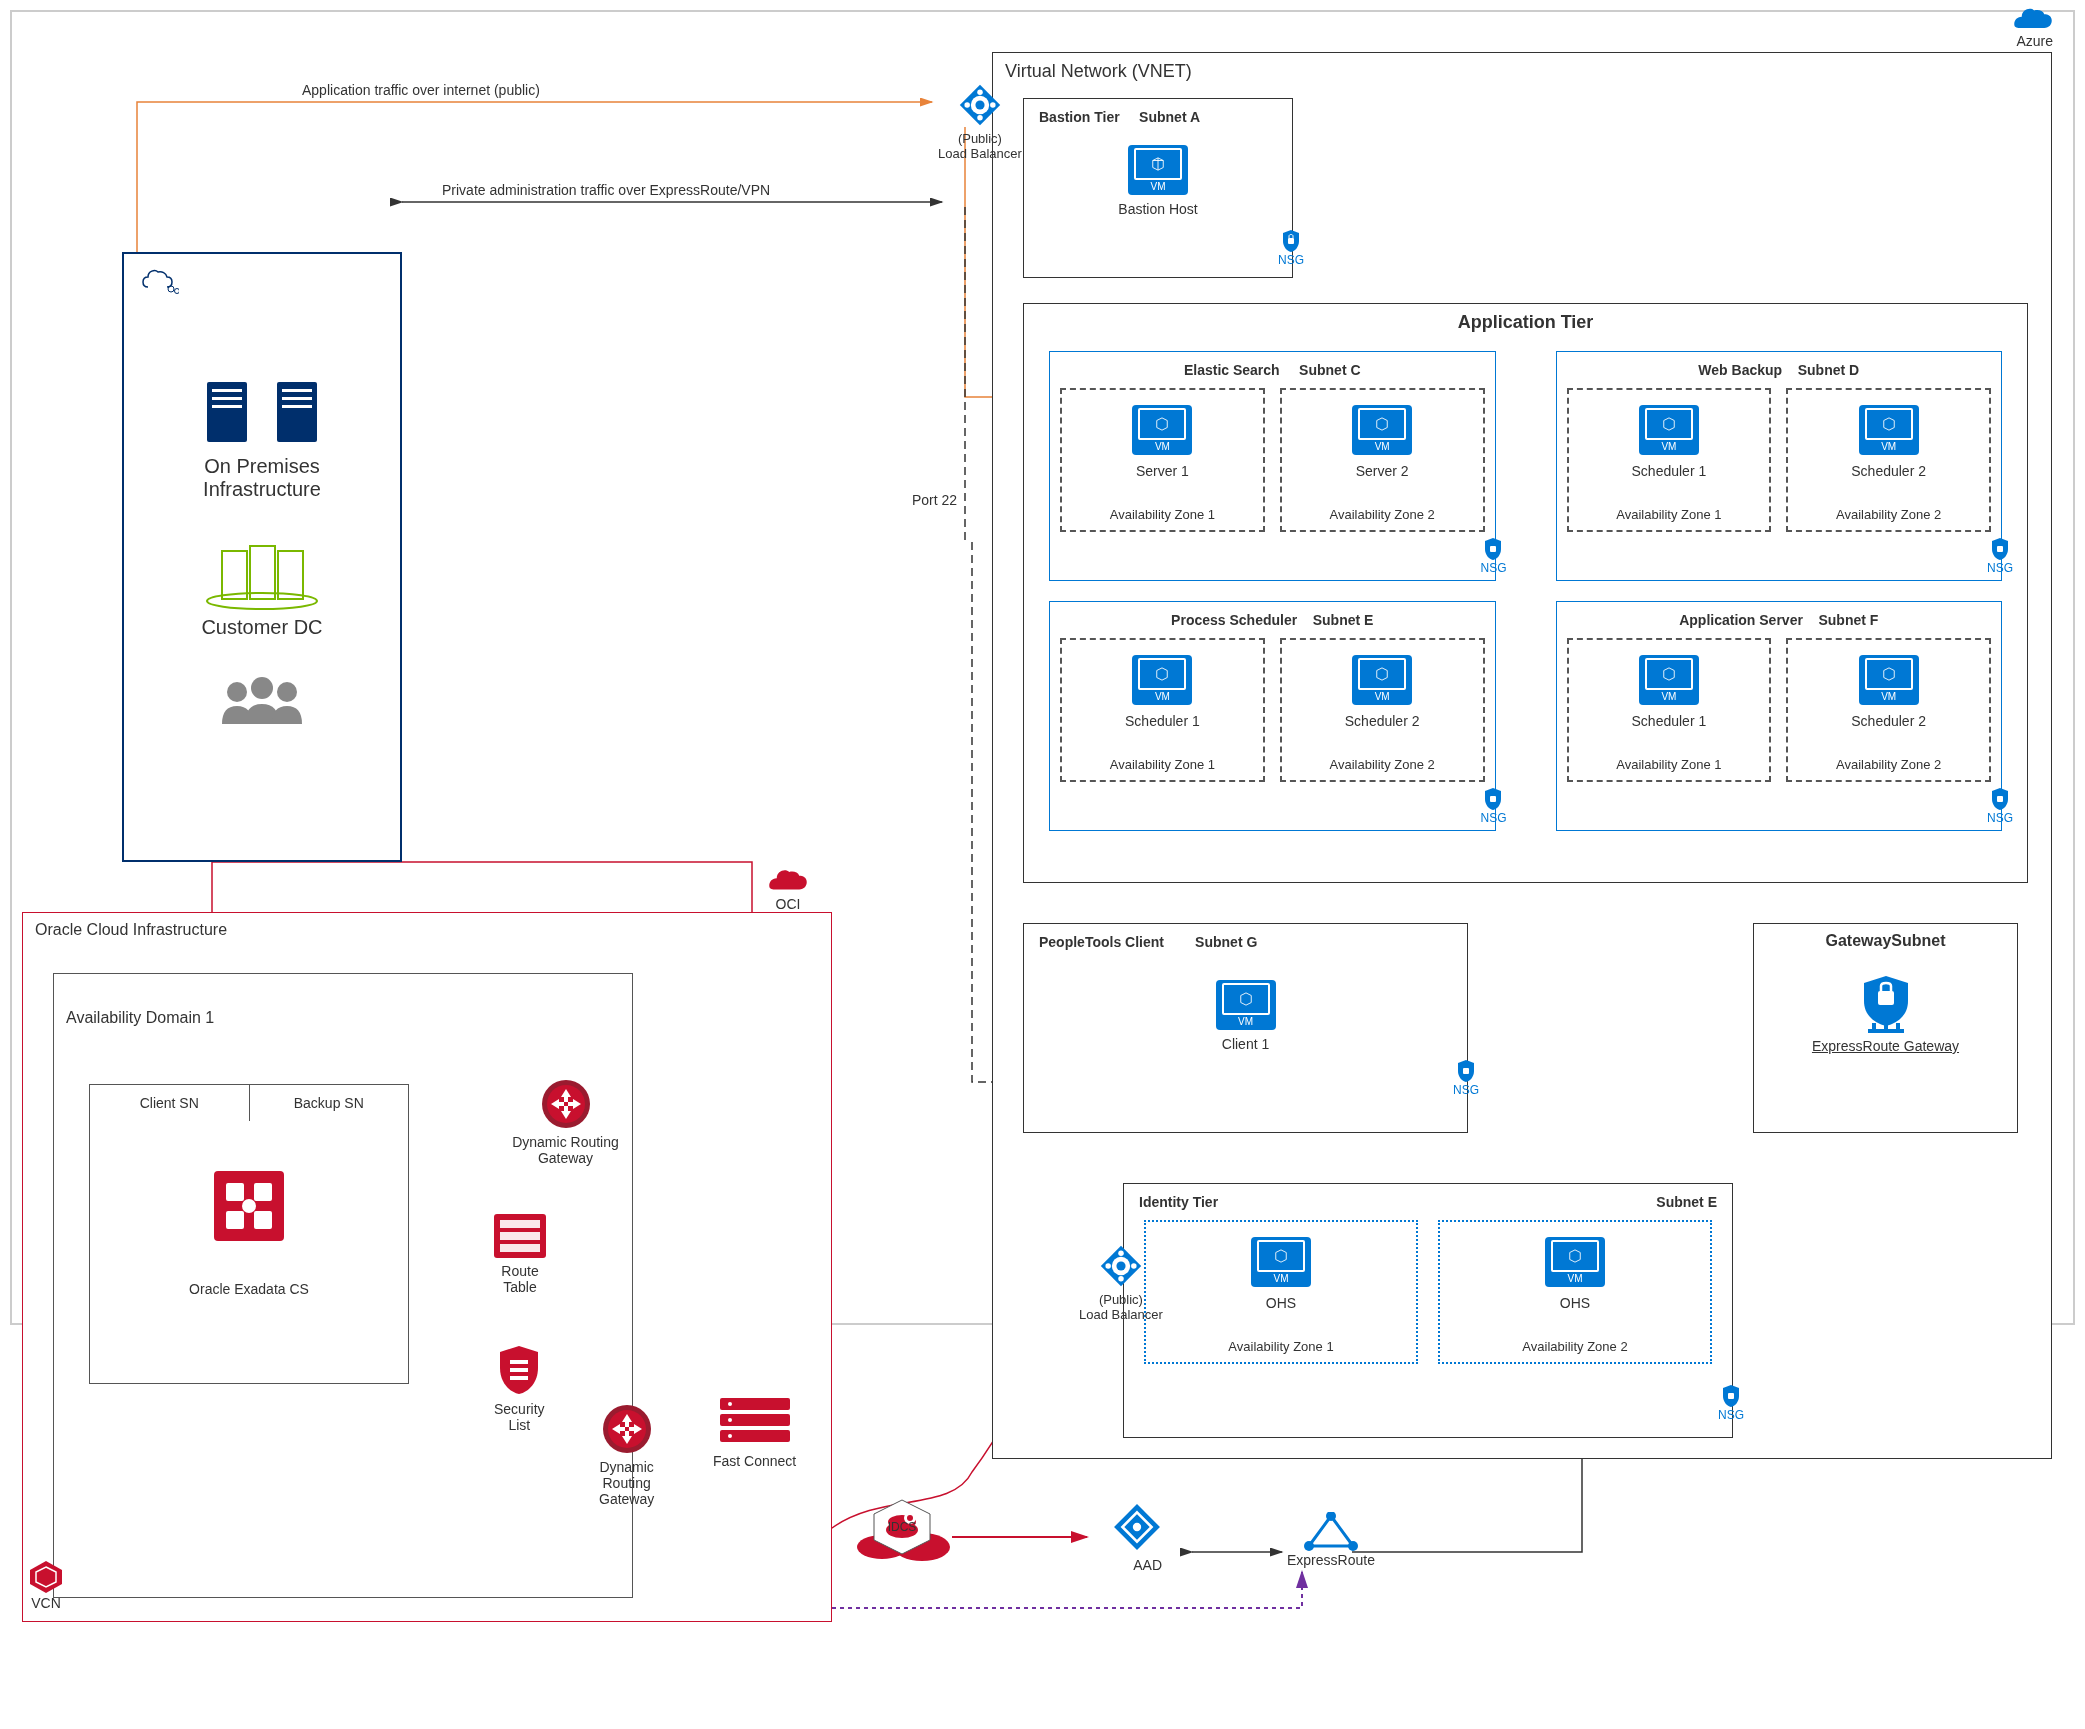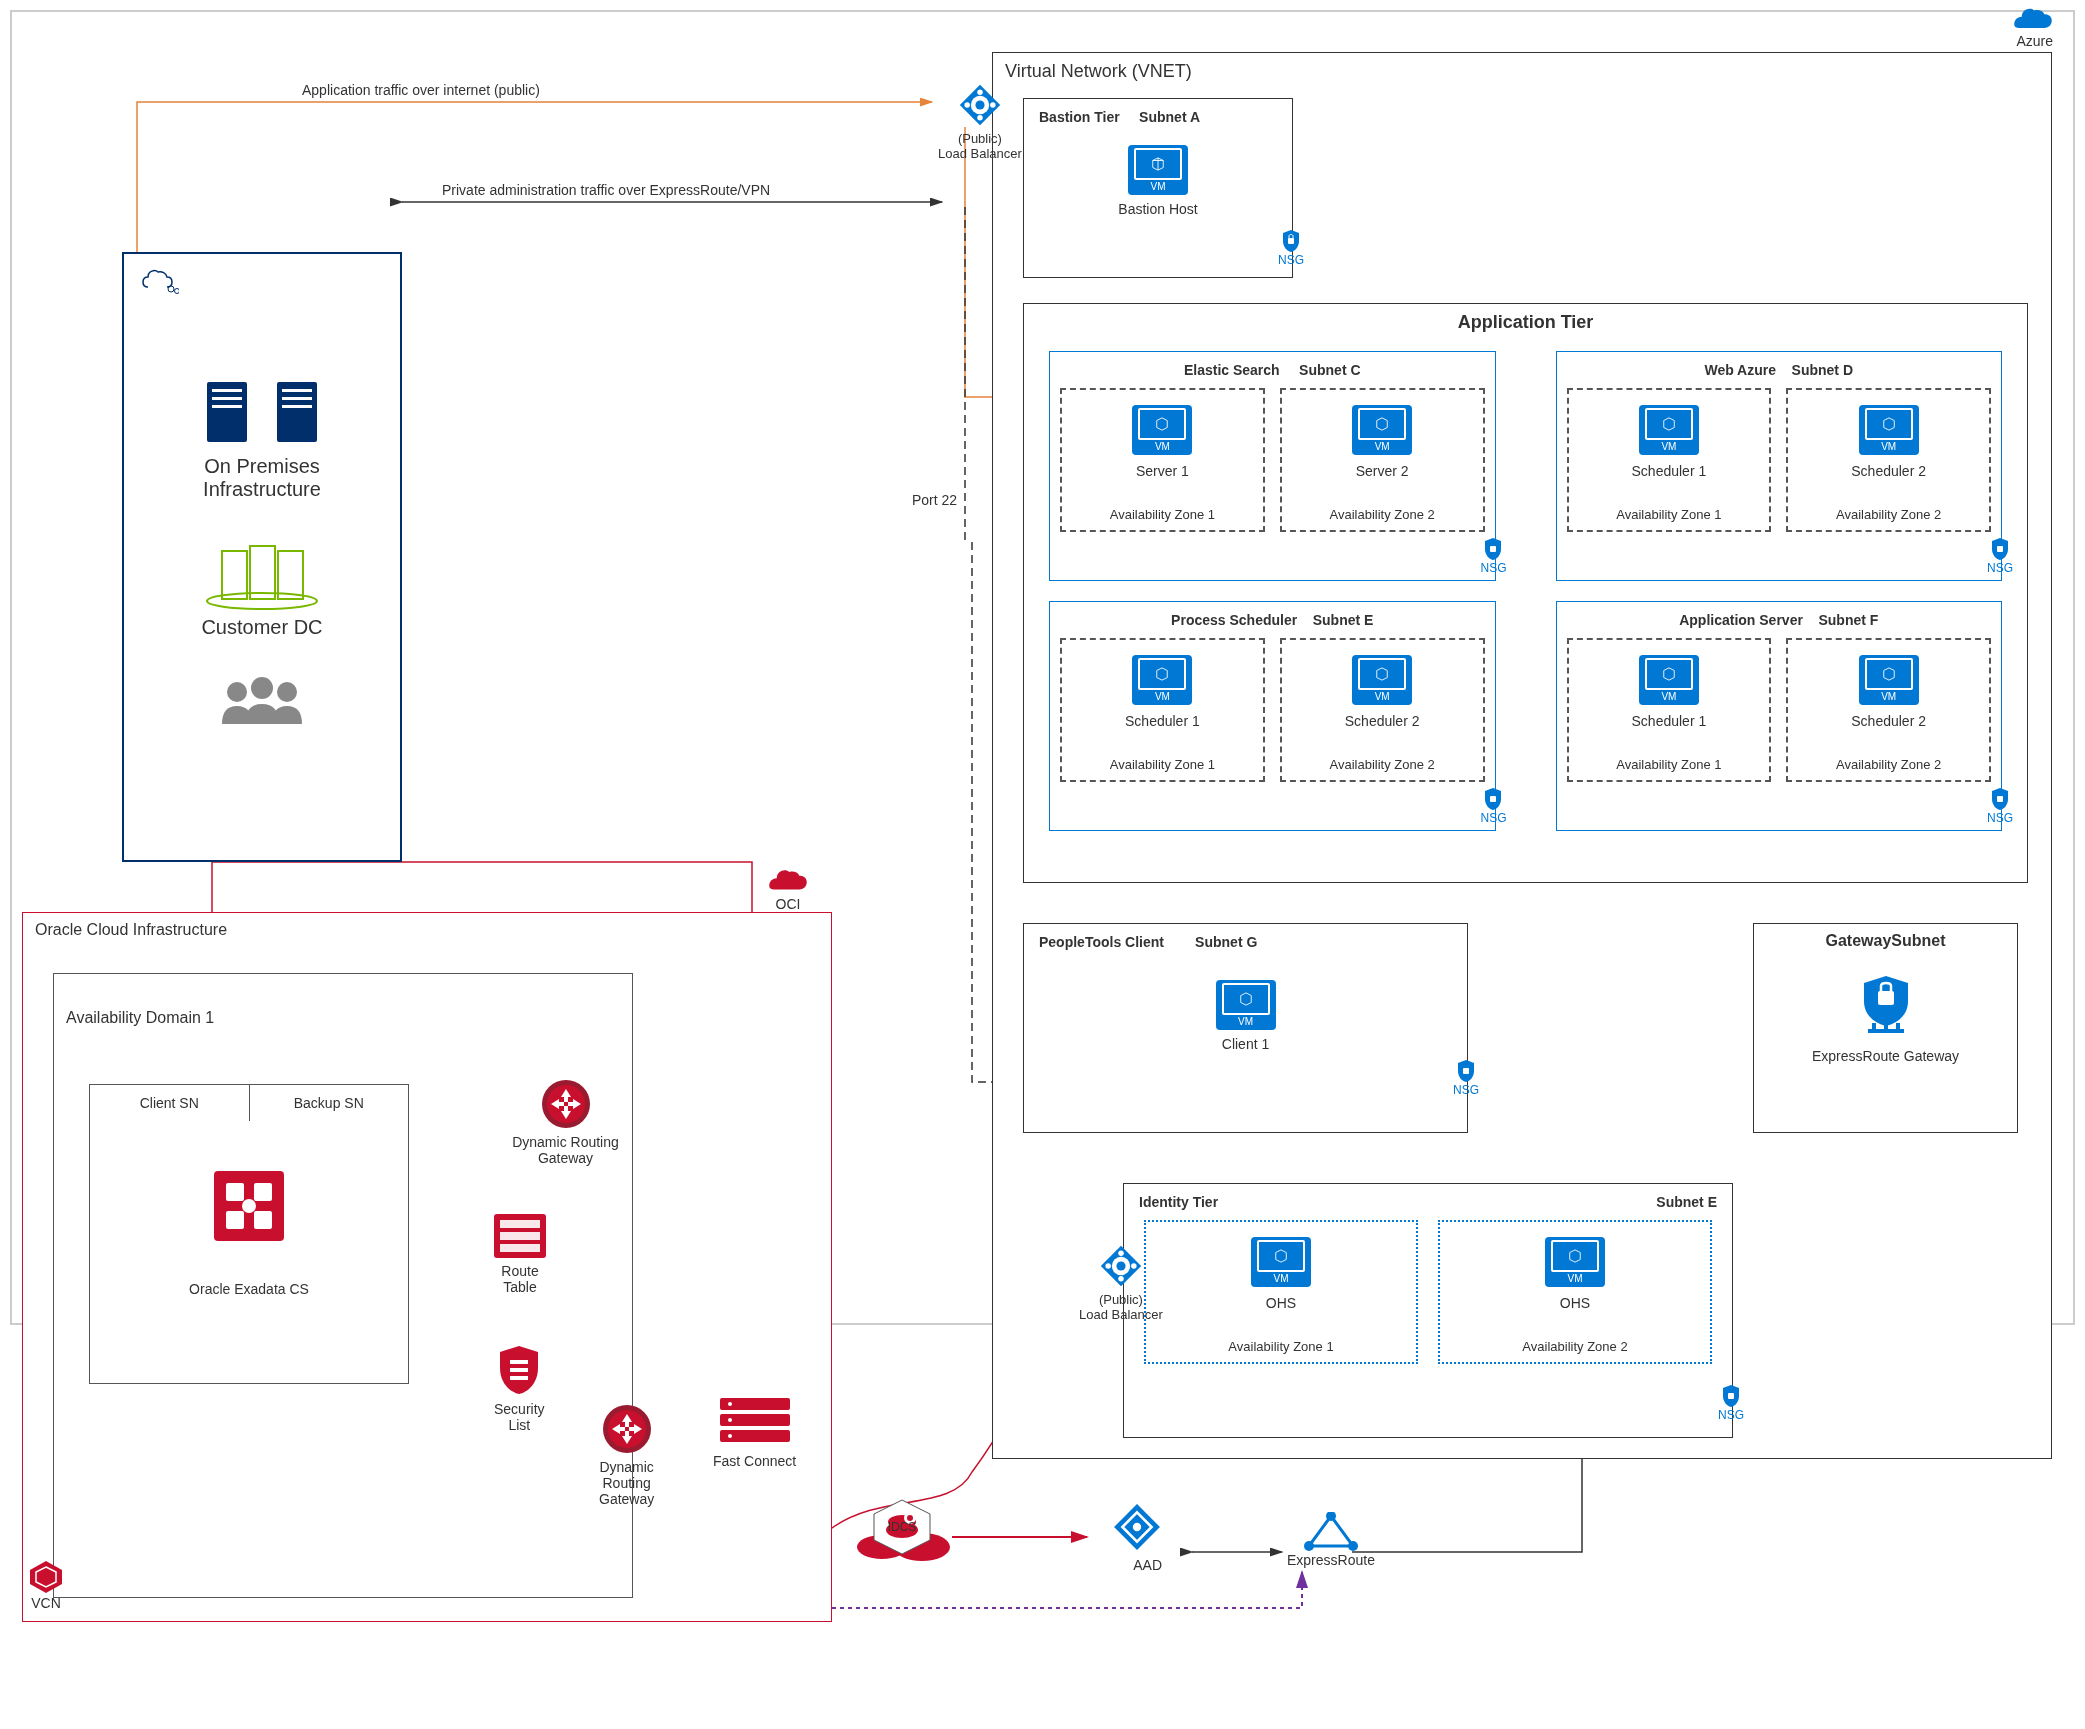--- a/index.html
+++ b/index.html
@@ -421,21 +421,21 @@
               <svg class="shield" viewBox="0 0 20 24">
                 <path d="M10 1 L18 4 L18 12 C18 18 14 22 10 23 C6 22 2 18 2 12 L2 4 Z" fill="#0078d4"></path>
                 <rect x="7" y="9" width="6" height="6" fill="#fff" rx="1"></rect>
               </svg>
               <span class="lbl">NSG</span>
             </div>
         </div>
 
         <div class="blue-box" style="position:relative; padding:10px; height:230px;">
           <div style="text-align:center;">
-            <span class="bold">Web Azure</span>&nbsp;&nbsp;&nbsp;
+            <span class="bold">Web Backup</span>&nbsp;&nbsp;&nbsp;
             <span class="bold">Subnet D</span>
           </div>
           <div style="display:flex; gap:15px; margin-top:10px;">
             <div class="dashed-box" style="flex:1; padding:15px 5px 8px; display:flex; flex-direction:column; align-items:center; gap:8px;">
               <div class="vm-icon">
                   <div class="screen">
                     <svg class="cube" viewBox="0 0 16 16">
                       <path d="M8 1 L14 4 L14 12 L8 15 L2 12 L2 4 Z" stroke="#fff" fill="none"></path>
                     </svg>
                   </div>
@@ -579,21 +579,21 @@
       <div style="display:flex; flex-direction:column; align-items:center; margin-top:15px;">
         <svg width="60" height="65">
           <path d="M30 3 L52 10 L52 28 C52 42 42 50 30 53 C18 50 8 42 8 28 L8 10 Z" fill="#0078d4"></path>
           <rect x="22" y="18" width="16" height="14" rx="2" fill="#fff"></rect>
           <path d="M25 18 L25 13 C25 9 35 9 35 13 L35 18" stroke="#fff" stroke-width="2.5" fill="none"></path>
           <rect x="12" y="56" width="36" height="4" fill="#0078d4"></rect>
           <rect x="16" y="50" width="4" height="6" fill="#0078d4"></rect>
           <rect x="28" y="50" width="4" height="6" fill="#0078d4"></rect>
           <rect x="40" y="50" width="4" height="6" fill="#0078d4"></rect>
         </svg>
-        <span class="center-label" style="margin-top:10px;">ExpressRoute Gateway</span>
+        <span class="center-label" style="text-decoration:underline;">ExpressRoute Gateway</span>
       </div>
     </div>
 
     <div class="box" style="top:1130px; left:130px; width:610px; height:255px;">
       <div style="padding:10px 15px; display:flex; justify-content:space-between;">
         <span class="bold">Identity Tier</span>
         <span class="bold">Subnet E</span>
       </div>
       <div style="display:flex; gap:20px; padding:0 20px;">
         <div class="dotted-box" style="flex:1; padding:15px 5px 8px; display:flex; flex-direction:column; align-items:center; gap:8px;">

